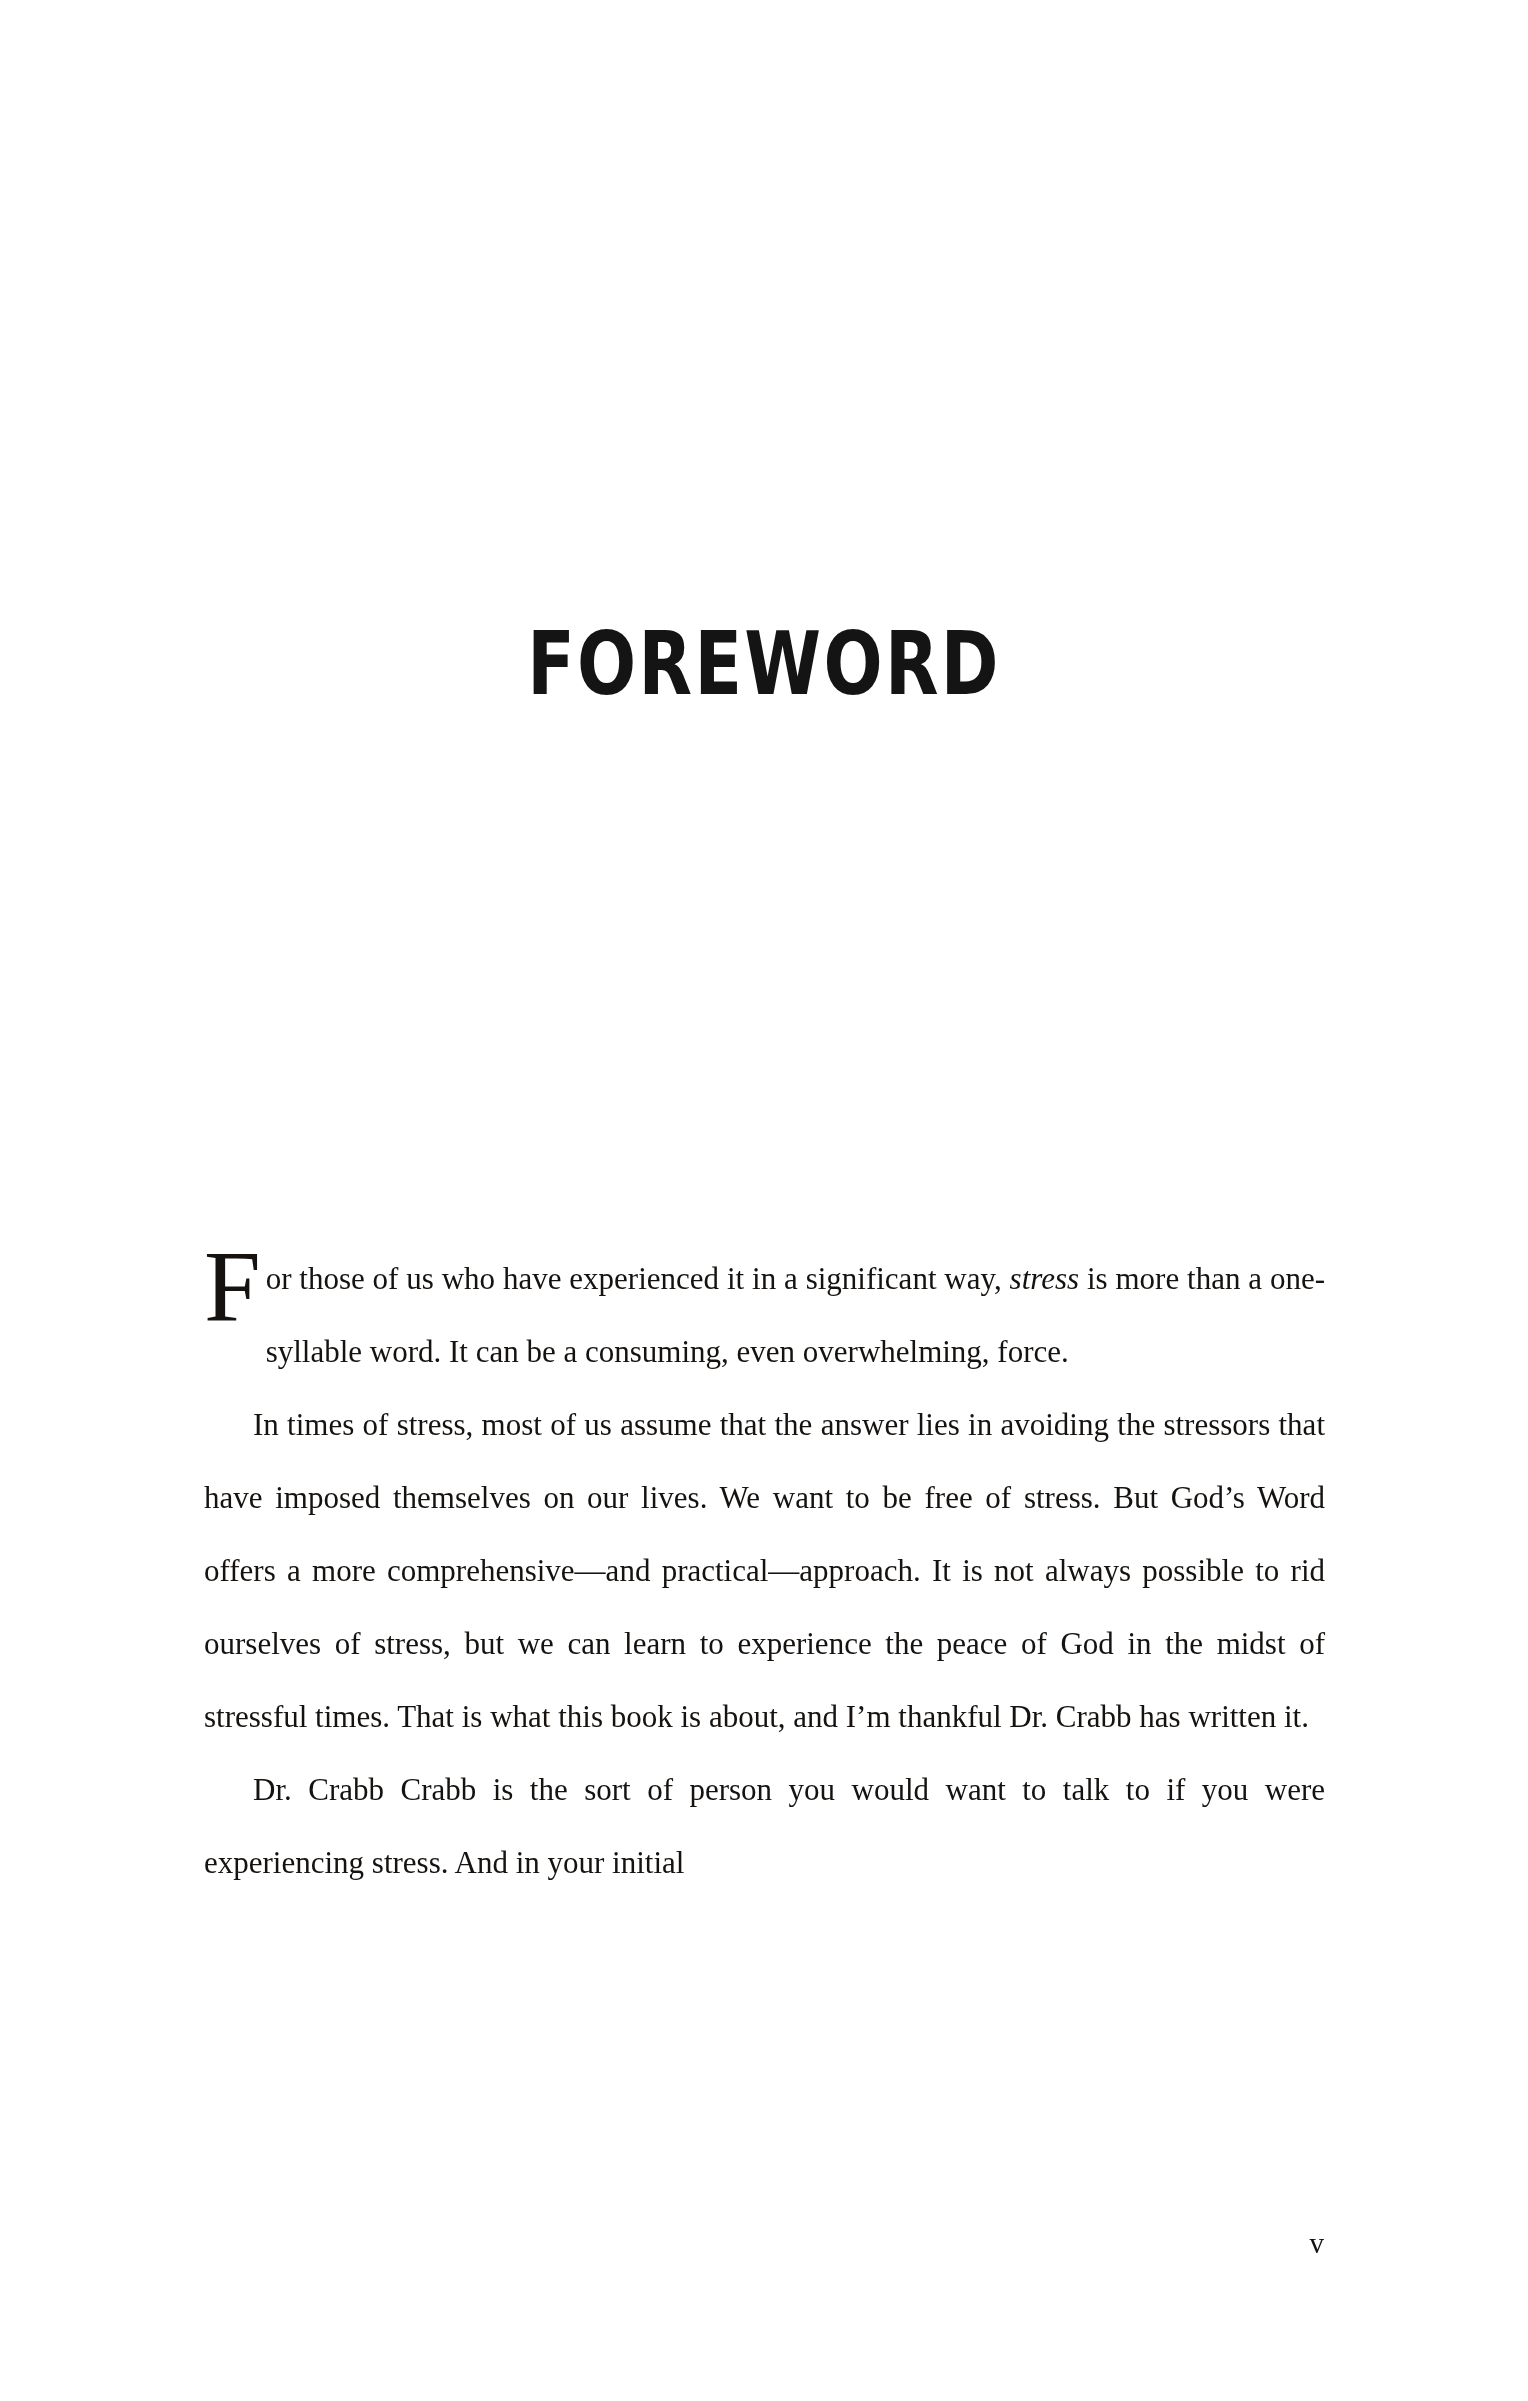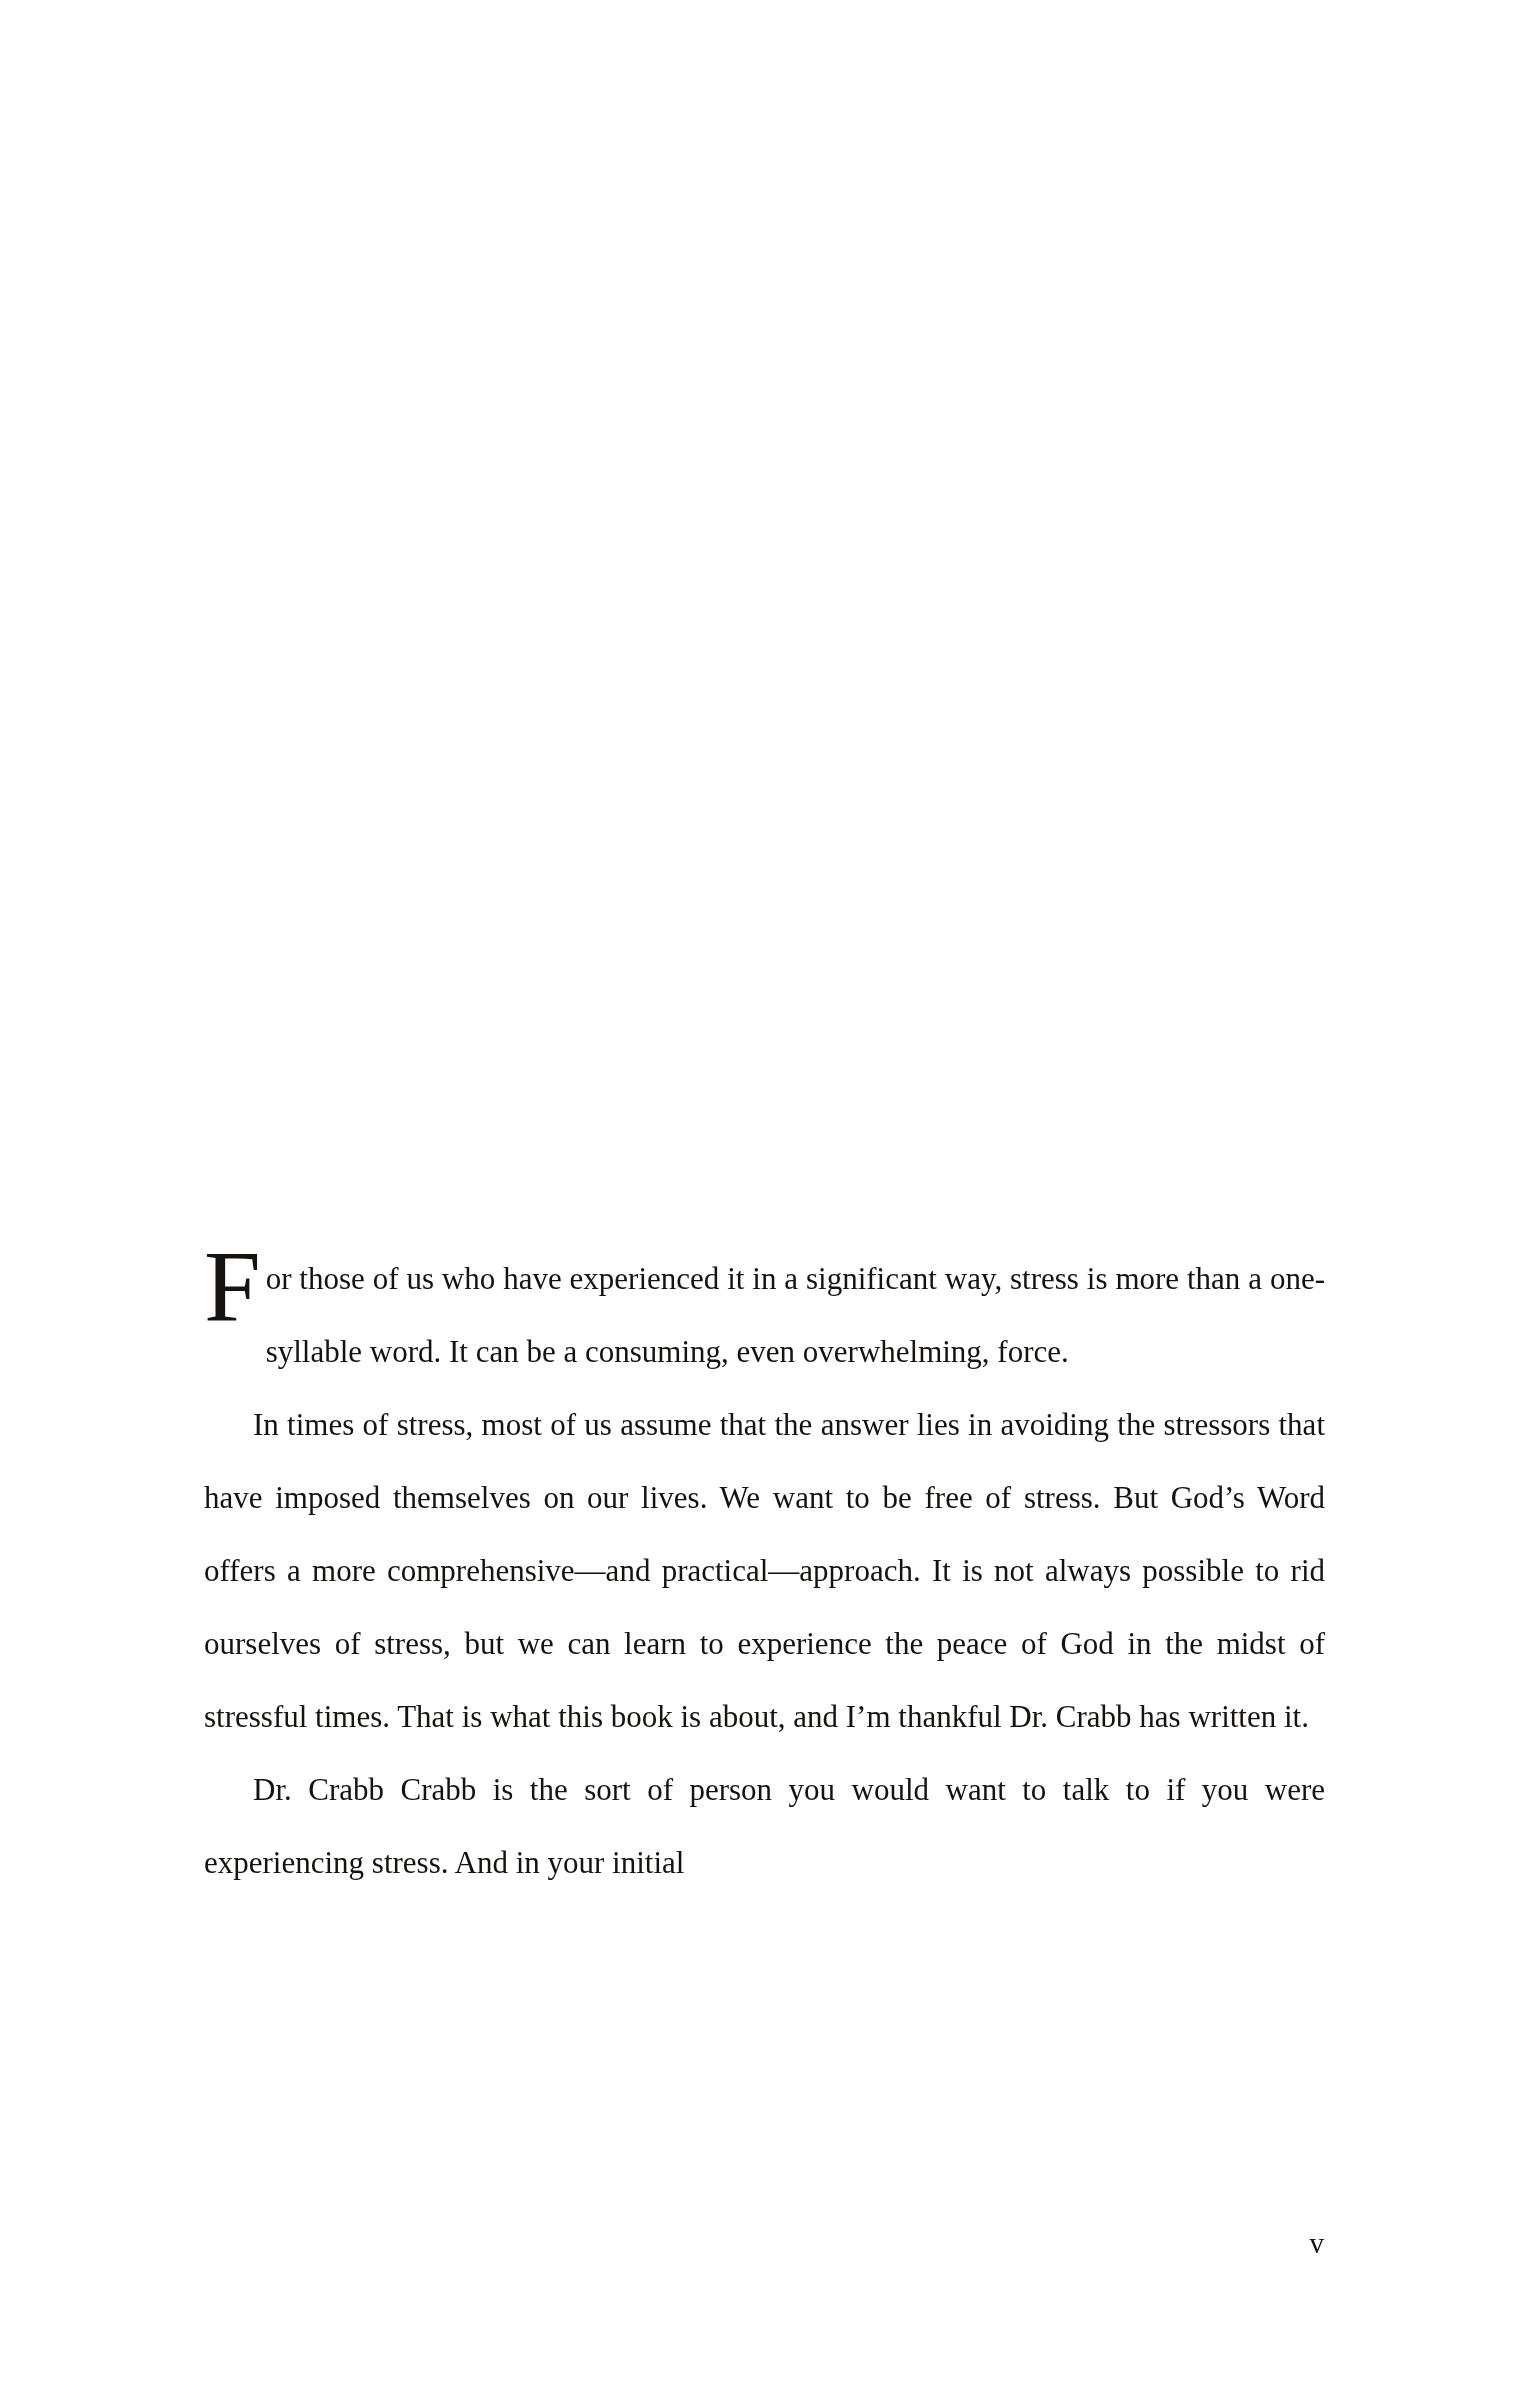--- a/index.html
+++ b/index.html
@@ -74,39 +74,43 @@
   .dropcap-par .dropcap {
     float: left;
     font-family: "Liberation Serif", serif;
     font-size: 102px;
     line-height: 82px;
     padding-right: 4.9px;
     padding-top: 3.9px;
     color: #15120f;
   }
   .italic {
+    font-style: italic;
   }
 
   
   .folio {
     position: absolute;
     left: 0;
     top: 2227px;
     width: 1324px;
     text-align: right;
     font-size: 29px;
     color: #15120f;
     font-family: "Liberation Serif", serif;
   }
 </style>
 </head>
 <body>
 
 <div class="page">
 
+  <div class="title-block">
+    <h1 class="chapter-title">FOREWORD</h1>
+  </div>
 
   <div class="content">
 
     <p class="body-par dropcap-par">
       <span class="dropcap">F</span><span>or those of us who have experienced it in a significant way, </span><span class="italic">stress</span><span> is more than a one-syllable word. It can be a consuming, even overwhelming, force.</span>
     </p>
 
     <p class="body-par">In times of stress, most of us assume that the answer lies in avoiding the stressors that have imposed themselves on our lives. We want to be free of stress. But God’s Word offers a more comprehensive—and practical—approach. It is not always possible to rid ourselves of stress, but we can learn to experience the peace of God in the midst of stressful times. That is what this book is about, and I’m thankful Dr. Crabb has written it.</p>
 
     <p class="body-par">Dr. Crabb Crabb is the sort of person you would want to talk to if you were experiencing stress. And in your initial</p>

